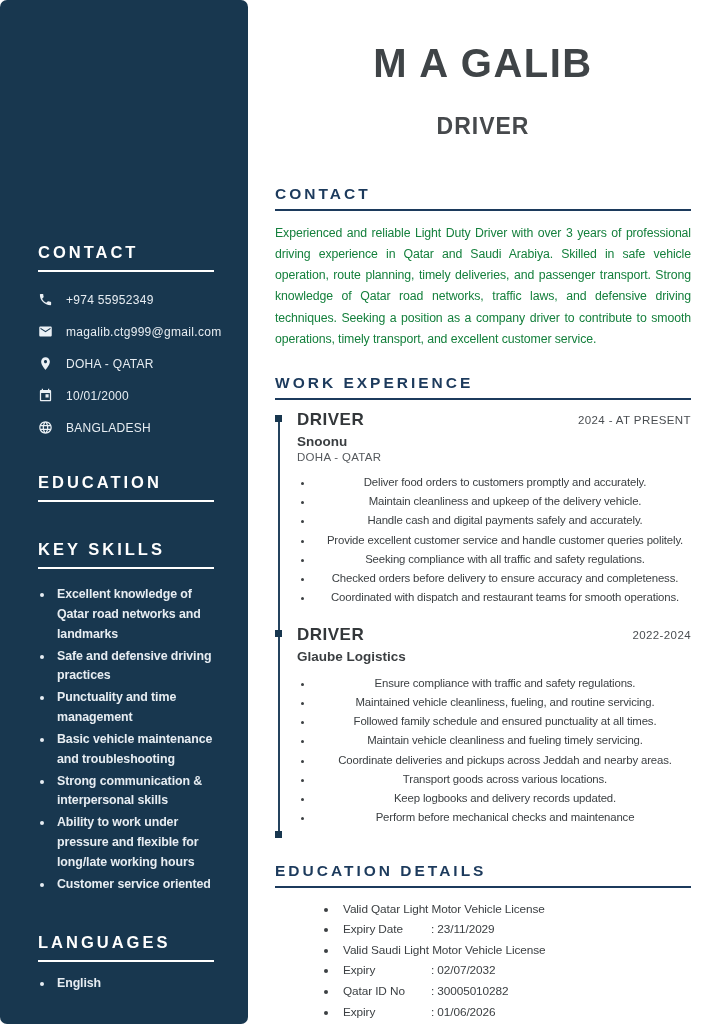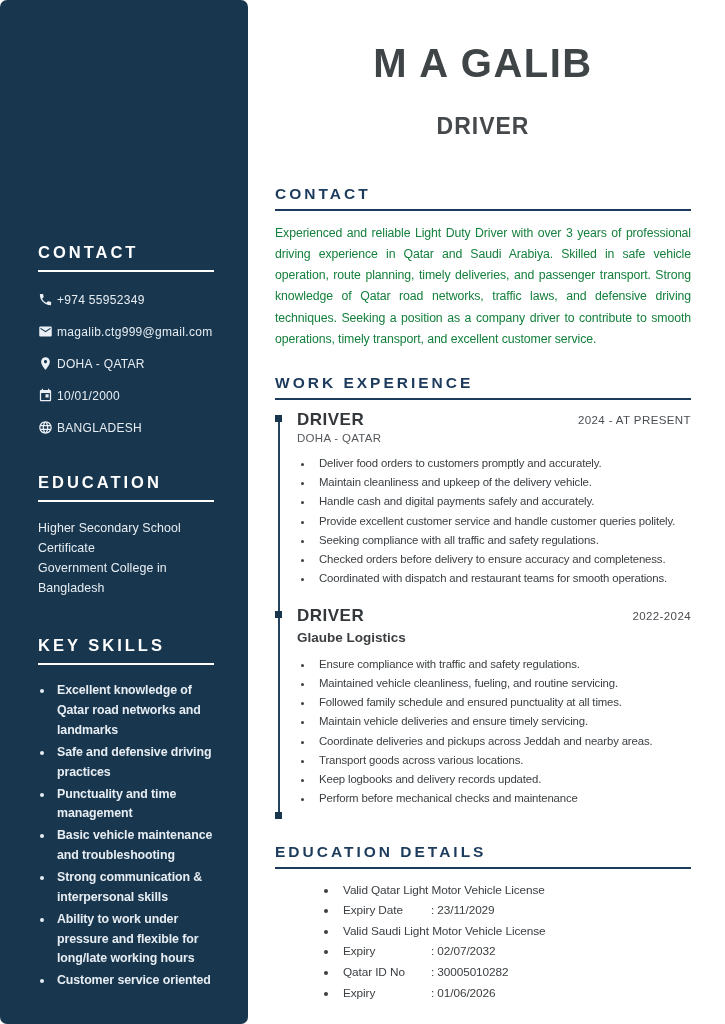--- a/index.html
+++ b/index.html
@@ -15,21 +15,21 @@
     width:248px; min-width:248px; height:100%;
     background:#18374F; color:#E7EDF2;
     padding:243px 26px 20px 38px;
     border-radius:7px;
   }
   .sb-heading {
     color:#ffffff; font-size:16.5px; font-weight:bold; letter-spacing:3px;
   }
   .sb-rule { height:2px; background:#ffffff; margin-top:8px; width:176px; }
   .contact-list { list-style:none; margin-top:20px; }
-  .contact-item { display:flex; align-items:center; gap:4px; margin-bottom:17px; font-size:12px; letter-spacing:0.3px; }
+  .contact-item { display:flex; align-items:center; gap:13px; margin-bottom:17px; font-size:12px; letter-spacing:0.3px; }
   .contact-item .ic { width:15px; height:15px; flex:0 0 15px; display:inline-flex; }
   .contact-item .ic svg { width:100%; height:100%; fill:#EAF0F5; }
 
   .sb-section { margin-top:38px; }
   .edu-block { margin-top:16px; font-size:12.4px; line-height:1.62; letter-spacing:0.1px; }
   .sb-list { margin:16px 0 0 16px; font-size:12.4px; line-height:1.6; letter-spacing:-0.1px; }
   .sb-list li { margin-bottom:2px; padding-left:3px;font-weight:bold; }
   .lang-list { margin-top:12px; }
   .lang-list li { margin-bottom:4px; }
 
@@ -62,21 +62,21 @@
   .job:last-child { margin-bottom:0; }
   .job::before {
     content:""; position:absolute; left:-22px; top:5px; width:7px; height:7px; background:#18374F;
   }
   .job-head { display:flex; justify-content:space-between; align-items:flex-start; }
   .job-role { font-size:17px; font-weight:bold; color:#33373A; letter-spacing:0.5px; }
   .job-period { font-size:11.5px; color:#4A4E52; letter-spacing:0.4px; padding-top:4px; }
   .job-company { font-size:13.5px; font-weight:bold; color:#3A3E41; margin-top:4px; }
   .job-loc { font-size:11.5px; color:#55595D; margin-top:2px; letter-spacing:0.3px; }
   .job-bullets { margin:10px 0 0 17px; font-size:11.4px; line-height:1.6; letter-spacing:-0.15px; color:#3C4043; }
-  .job-bullets li { padding-left:5px; margin-bottom:1px; }
+  .job-bullets li { padding-left:5px; margin-bottom:1px;text-align:center; }
 
   
   .ad-list { margin:12px 0 0 16px; font-size:11.8px; line-height:1.58; letter-spacing:-0.1px; color:#3C4043; }
   .ad-list li { padding-left:5px; margin-bottom:2px;margin-left:47px; }
   .ad-label { display:inline-block; min-width:88px; }
 </style>
 </head>
 <body>
 
 <div class="page">
@@ -126,24 +126,20 @@
               </svg>
           </span>
           <span>BANGLADESH</span>
         </li>
       </ul>
     </section>
 
     <section class="sb-section">
       <div class="sb-heading">EDUCATION</div>
       <div class="sb-rule"></div>
-      <div class="edu-block">
-        <div>Higher Secondary School Certificate</div>
-        <div>Government College in Bangladesh</div>
-      </div>
     </section>
 
     <section class="sb-section">
       <div class="sb-heading">KEY SKILLS</div>
       <div class="sb-rule"></div>
       <ul class="sb-list">
         <li>Excellent knowledge of Qatar road networks and landmarks</li>
         <li>Safe and defensive driving practices</li>
         <li>Punctuality and time management</li>
         <li>Basic vehicle maintenance and troubleshooting</li>
@@ -181,20 +177,21 @@
 
       <div class="jobs">
         <div class="tl-line"></div>
         <div class="tl-end"></div>
 
         <article class="job">
           <div class="job-head">
             <span class="job-role">DRIVER</span>
             <span class="job-period">2024 - AT PRESENT</span>
           </div>
+          <div class="job-company">Snoonu</div>
           <div class="job-loc">DOHA - QATAR</div>
           <ul class="job-bullets">
             <li>Deliver food orders to customers promptly and accurately.</li>
             <li>Maintain cleanliness and upkeep of the delivery vehicle.</li>
             <li>Handle cash and digital payments safely and accurately.</li>
             <li>Provide excellent customer service and handle customer queries politely.</li>
             <li>Seeking compliance with all traffic and safety regulations.</li>
             <li>Checked orders before delivery to ensure accuracy and completeness.</li>
             <li>Coordinated with dispatch and restaurant teams for smooth operations.</li>
           </ul>
@@ -203,21 +200,21 @@
         <article class="job">
           <div class="job-head">
             <span class="job-role">DRIVER</span>
             <span class="job-period">2022-2024</span>
           </div>
           <div class="job-company">Glaube Logistics</div>
           <ul class="job-bullets">
             <li>Ensure compliance with traffic and safety regulations.</li>
             <li>Maintained vehicle cleanliness, fueling, and routine servicing.</li>
             <li>Followed family schedule and ensured punctuality at all times.</li>
-            <li>Maintain vehicle deliveries and ensure timely servicing.</li>
+            <li>Maintain vehicle cleanliness and fueling timely servicing.</li>
             <li>Coordinate deliveries and pickups across Jeddah and nearby areas.</li>
             <li>Transport goods across various locations.</li>
             <li>Keep logbooks and delivery records updated.</li>
             <li>Perform before mechanical checks and maintenance</li>
           </ul>
         </article>
       </div>
     </section>
 
     <section class="section">

